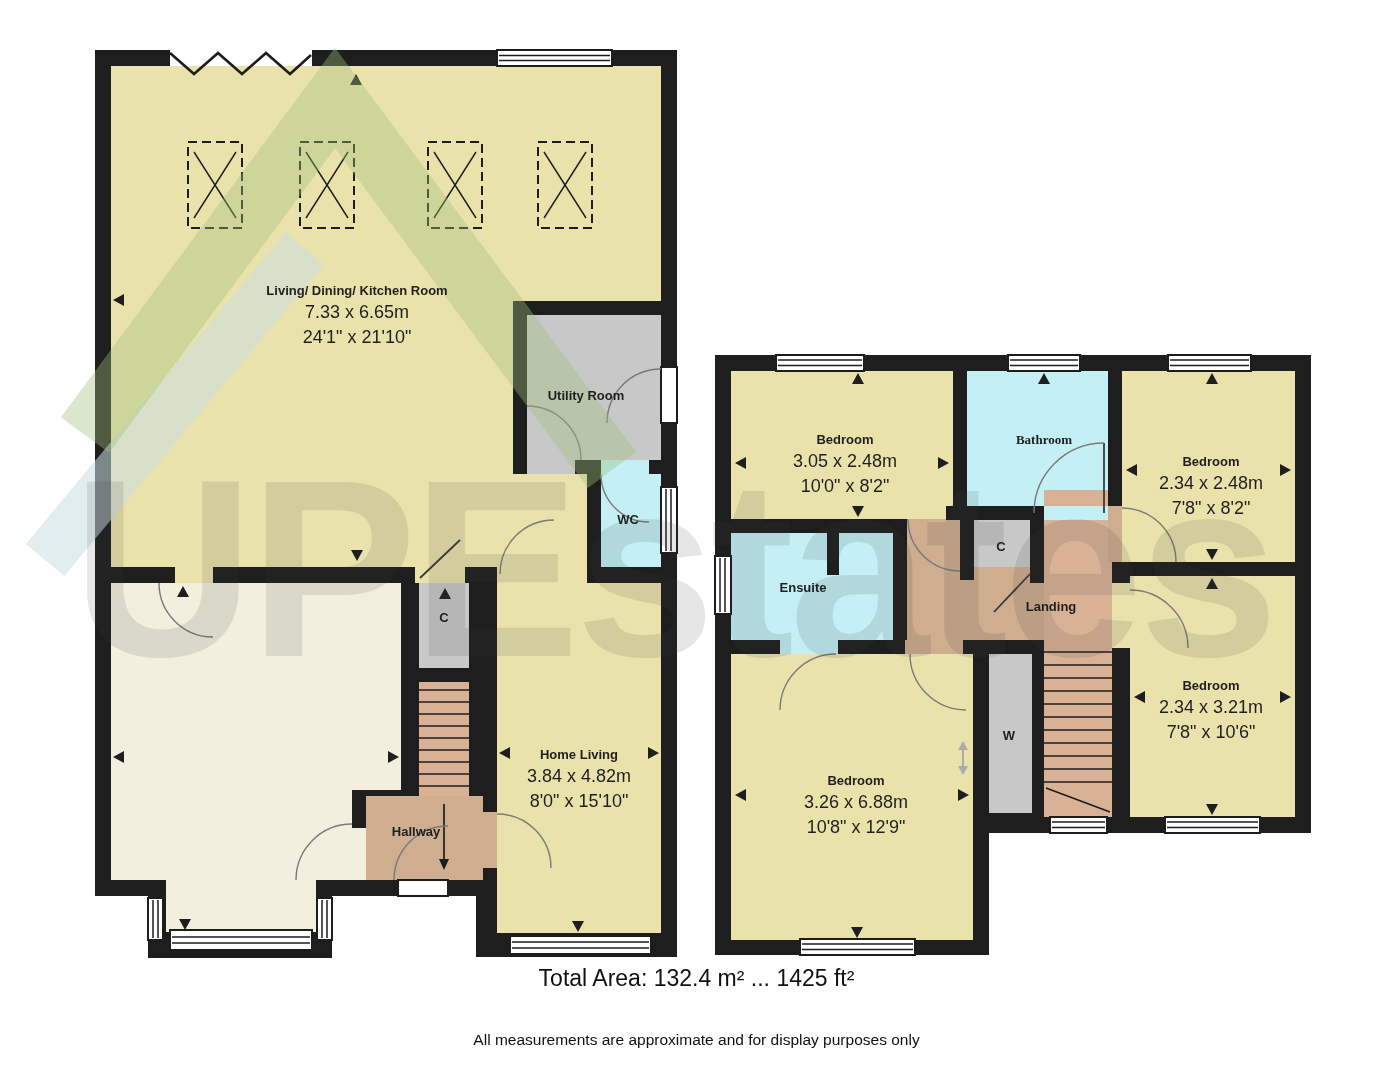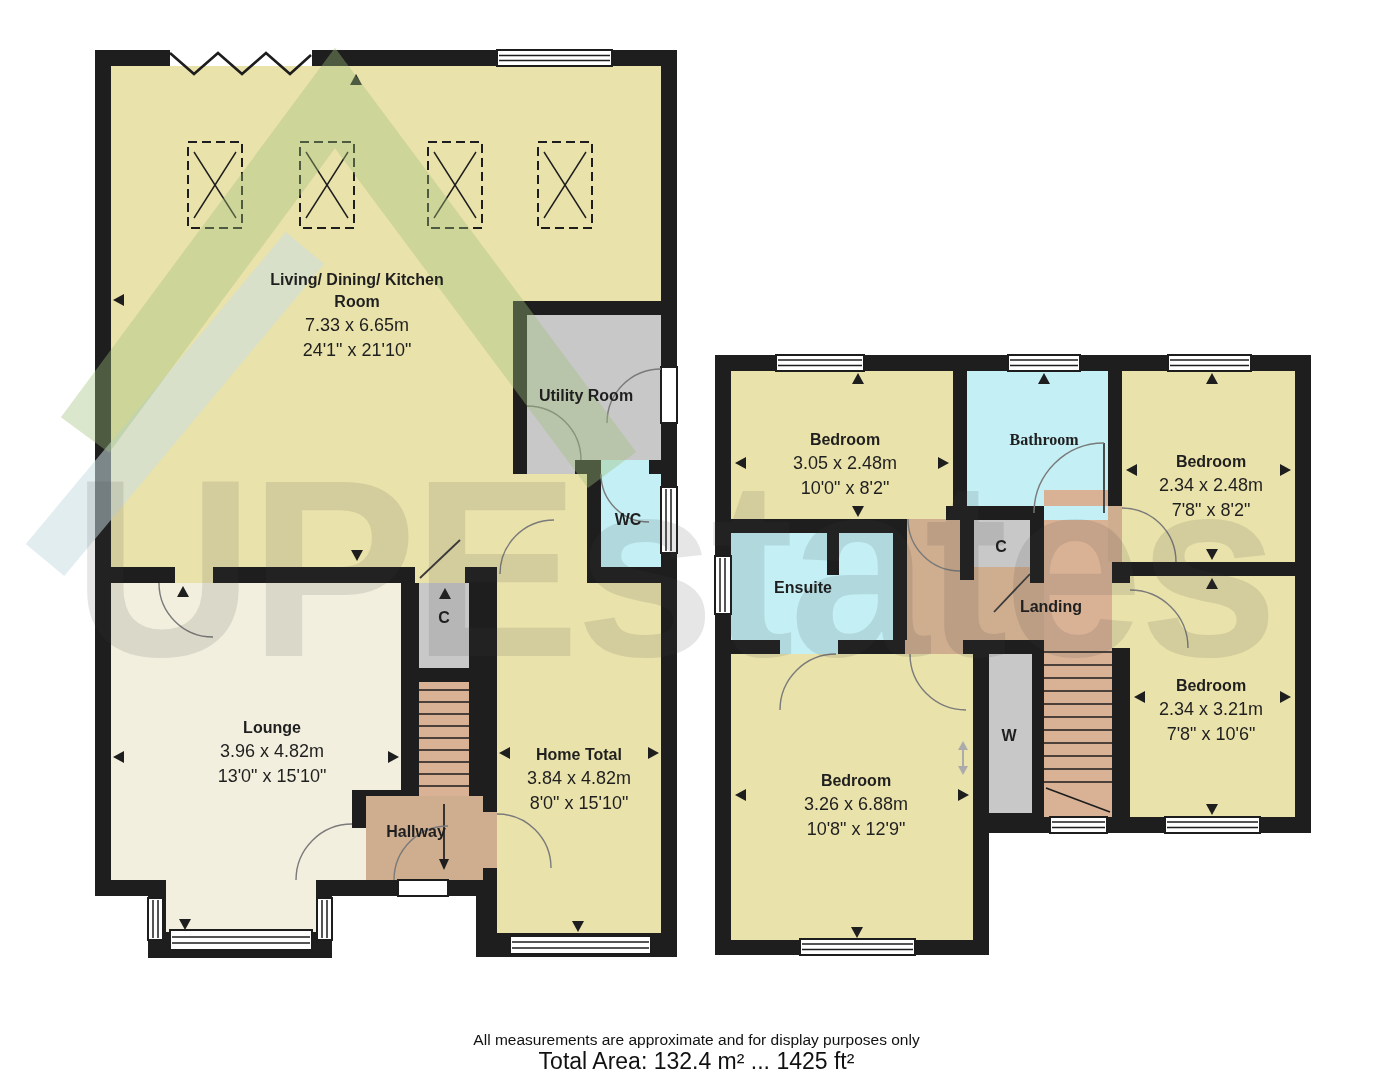--- a/index.html
+++ b/index.html
@@ -15,25 +15,25 @@
   .sky rect{fill:none;stroke:#1d1d1d;stroke-width:2;stroke-dasharray:9 5;}
   .sky line{stroke:#1d1d1d;stroke-width:1.4;}
   .zig{fill:none;stroke:#1d1d1d;stroke-width:2.6;}
   .gray-arrow line{stroke:#ababab;stroke-width:2;}
   .gray-arrow path{fill:#ababab;}
   .wm-text{position:absolute;left:72px;top:424px;z-index:2;pointer-events:none;
            font-weight:bold;font-size:252px;letter-spacing:-5px;
            color:rgba(60,60,60,0.13);white-space:nowrap;}
   .lbl{position:absolute;transform:translate(-50%,-50%);text-align:center;color:#1f1f1f;
        line-height:1.38;white-space:nowrap;z-index:3;}
-  .lbl .nm{font-weight:bold;font-size:16px;}
+  .lbl .nm{font-weight:bold;font-size:13px;}
   .lbl .dm{font-size:18px;}
   .lbl.wrap{white-space:normal;width:196px;}
   .footer{position:absolute;left:0;width:100%;text-align:center;color:#111;z-index:3;}
-  #footer-area{top:1048px;font-size:23px;}
+  #footer-area{top:965px;font-size:23px;}
   #footer-disclaimer{top:1031px;font-size:15.5px;}
 </style>
 </head>
 <body>
 
 <div id="canvas">
 <svg id="plan-svg" width="1393" height="1080">
 
   <g fill="#1E1E1E">
 
@@ -325,33 +325,28 @@
   <div class="nm">Living/ Dining/ Kitchen Room</div>
   <div class="dm">7.33 x 6.65m</div>
   <div class="dm">24'1" x 21'10"</div>
 </div>
 <div class="lbl" style="left:586px;top:384px;margin-top:12px;">
   <div class="nm">Utility Room</div>
 </div>
 <div class="lbl" style="left:628px;top:520px;">
   <div class="nm">WC</div>
 </div>
-<div class="lbl" style="left:272px;top:753px;">
-  <div class="nm">Lounge</div>
-  <div class="dm">3.96 x 4.82m</div>
-  <div class="dm">13'0" x 15'10"</div>
-</div>
 <div class="lbl" style="left:416px;top:832px;text-align:center;">
   <div class="nm">Hallway</div>
 </div>
 <div class="lbl" style="left:444px;top:618px;">
   <div class="nm">C</div>
 </div>
 <div class="lbl" style="left:579px;top:780px;">
-  <div class="nm">Home Total</div>
+  <div class="nm">Home Living</div>
   <div class="dm">3.84 x 4.82m</div>
   <div class="dm">8'0" x 15'10"</div>
 </div>
 <div class="lbl" style="left:845px;top:465px;">
   <div class="nm">Bedroom</div>
   <div class="dm">3.05 x 2.48m</div>
   <div class="dm">10'0" x 8'2"</div>
 </div>
 <div class="lbl" style="left:1044px;top:440px;font-family:Liberation Serif, serif;">
   <div class="nm">Bathroom</div>

